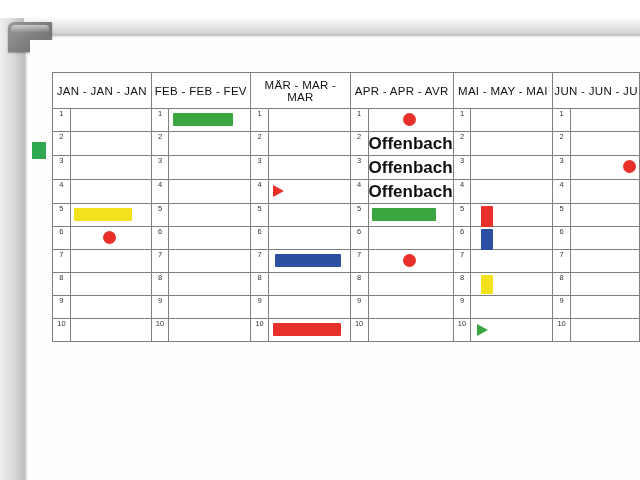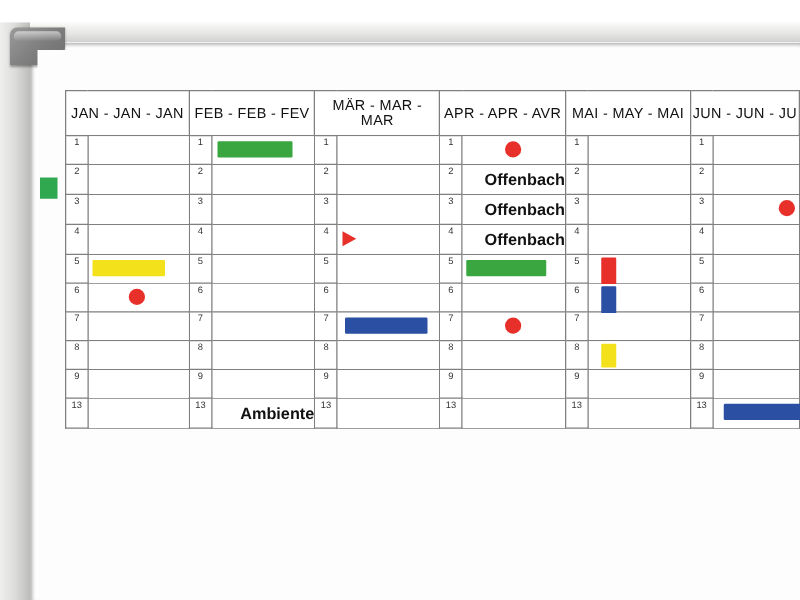--- a/index.html
+++ b/index.html
@@ -77,24 +77,24 @@
     padding-top:1px;
     background:#fff;
   }
   .daycell{
     position:relative;
     background:#fff;
     vertical-align:middle;
   }
   .rowh{height:23px;}
   .lbl{
-    font-size:13px;
+    font-size:17px;
     font-weight:bold;
     color:#111;
-    text-align:right;
+    text-align:left;
     line-height:23px;
     white-space:nowrap;
   }
   
   .bar{
     position:absolute;
     height:13px;
     top:4px;
     border-radius:1px;
   }
@@ -303,39 +303,39 @@
       <td class="numcell">9</td>
       <td class="daycell"></td>
       <td class="numcell">9</td>
       <td class="daycell"></td>
       <td class="numcell">9</td>
       <td class="daycell"></td>
       <td class="numcell">9</td>
       <td class="daycell"></td>
     </tr>
 
-
-
-
-    <tr class="rowh">
-      <td class="numcell">13</td>
-      <td class="daycell"></td>
-      <td class="numcell">13</td>
-      <td class="daycell">
-        <div class="lbl">Ambiente</div>
-      </td>
-      <td class="numcell">13</td>
-      <td class="daycell"></td>
-      <td class="numcell">13</td>
-      <td class="daycell"></td>
-      <td class="numcell">13</td>
-      <td class="daycell"></td>
-      <td class="numcell">13</td>
-      <td class="daycell">
-        <div class="bar" style="left:8px;width:62px;background:#2b4fa2"></div>
-      </td>
-    </tr>
+    <tr class="rowh">
+      <td class="numcell">10</td>
+      <td class="daycell"></td>
+      <td class="numcell">10</td>
+      <td class="daycell"></td>
+      <td class="numcell">10</td>
+      <td class="daycell">
+        <div class="bar" style="left:4px;width:68px;background:#e8302a"></div>
+      </td>
+      <td class="numcell">10</td>
+      <td class="daycell"></td>
+      <td class="numcell">10</td>
+      <td class="daycell">
+        <div class="tri" style="left:6px;border-left:11px solid #3aa63f"></div>
+      </td>
+      <td class="numcell">10</td>
+      <td class="daycell"></td>
+    </tr>
+
+
+
 
 
   </tbody>
     </table>
 
 </div>
 
 </body></html>

